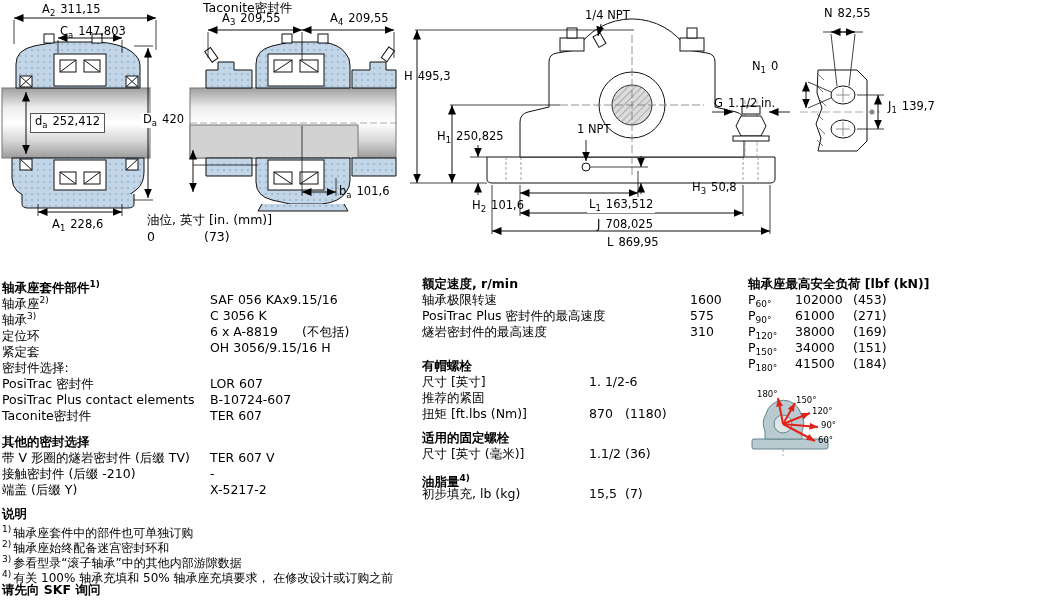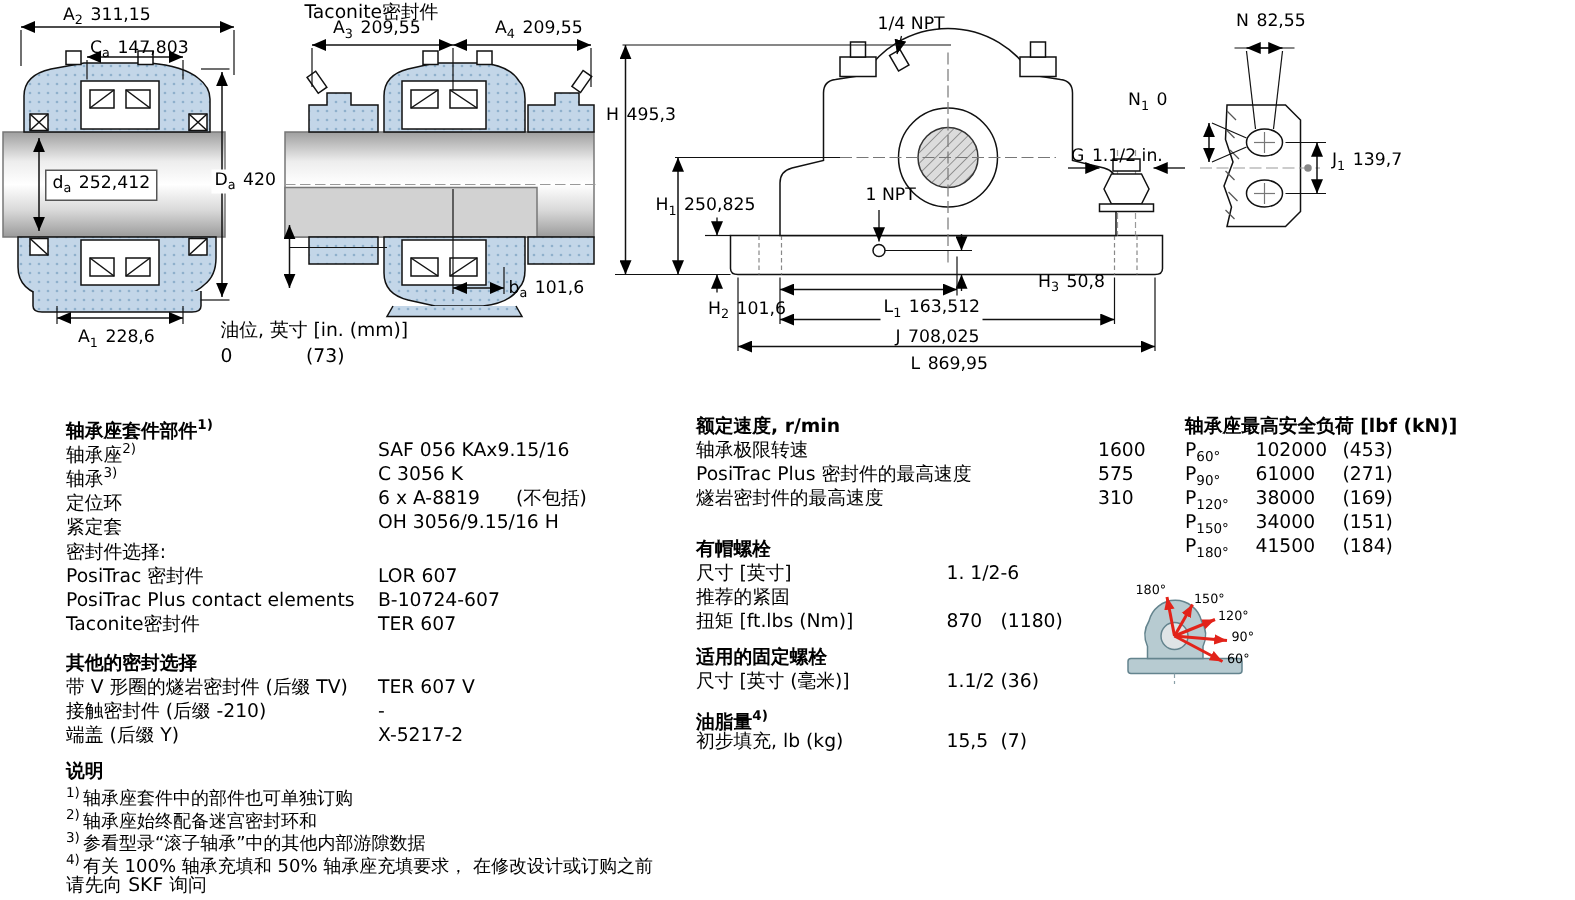--- a/index.html
+++ b/index.html
@@ -9,38 +9,38 @@
   svg.bg{position:absolute;left:0;top:0;}
   
   .dim{position:absolute;font-size:11.5px;line-height:1.05;white-space:nowrap;}
   .dim .v{margin-left:5px;}
   .dim sub{font-size:8.5px;}
   .dim.boxed{background:#fff;border:1px solid #555;padding:1px 4px 2px 4px;}
   .dim.whbg{background:#fff;padding:0 2px;}
   .lbl{position:absolute;font-size:12.5px;white-space:nowrap;}
   .anglbl{position:absolute;font-size:8.5px;white-space:nowrap;}
   
-  .col{position:absolute;font-size:12.5px;margin-left:42px;}
+  .col{position:absolute;font-size:12.5px;}
   .hd{font-weight:bold;height:16px;line-height:16px;white-space:nowrap;}
   .hd2{height:16px;line-height:16px;white-space:nowrap;}
   .row{position:relative;height:16px;line-height:16px;white-space:nowrap;}
   .row .lab{position:absolute;left:0;}
   .row .val{position:absolute;}
   .row .note{position:absolute;}
   .left .row .val{left:208px;}
   .left .row .note{left:300px;}
   .mid .row .val{left:167px;}
   .mid .row.speed .val{left:268px;}
   .mid .row .note{left:203px;}
   .right .row .val{left:47px;}
   .right .row .note{left:105px;}
   sup{font-size:9px;margin-right:2px;}
   .psub{font-size:9px;vertical-align:-3px;}
   .fnote{height:15px;line-height:15px;font-size:12px;white-space:nowrap;}
-  .foot{font-weight:normal;font-size:12.5px;height:15px;line-height:15px;white-space:nowrap;}
+  .foot{font-weight:bold;font-size:12.5px;height:15px;line-height:15px;white-space:nowrap;}
 </style>
 </head>
 <body>
 
 <div id="stage">
 
 <svg class="bg" width="1050" height="600" viewBox="0 0 1050 600">
   <defs>
     <marker id="ab" markerUnits="userSpaceOnUse" markerWidth="10" markerHeight="8" refX="9.5" refY="4" orient="auto-start-reverse">
       <path d="M0,0 L9.5,4 L0,8 Z" fill="#000"></path>

